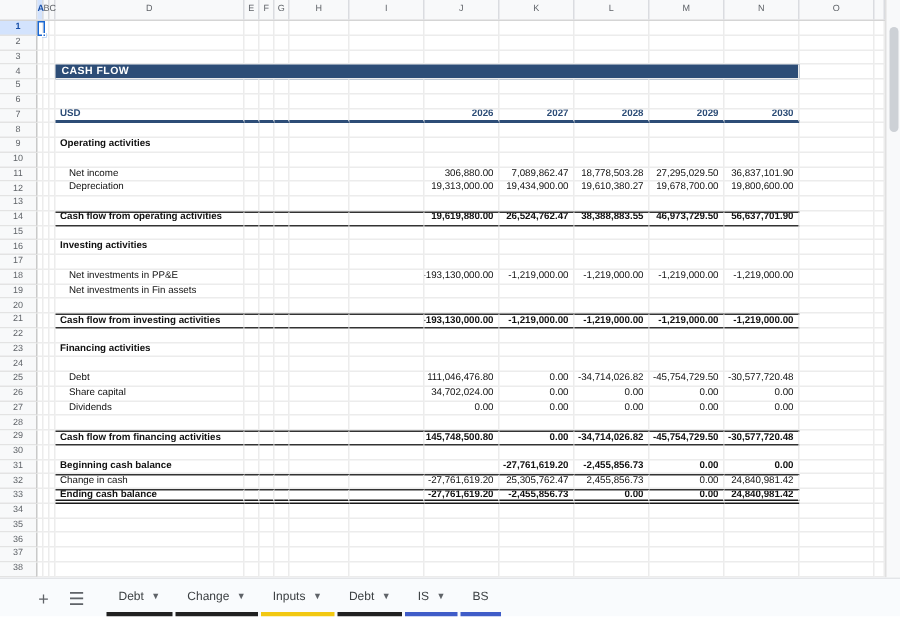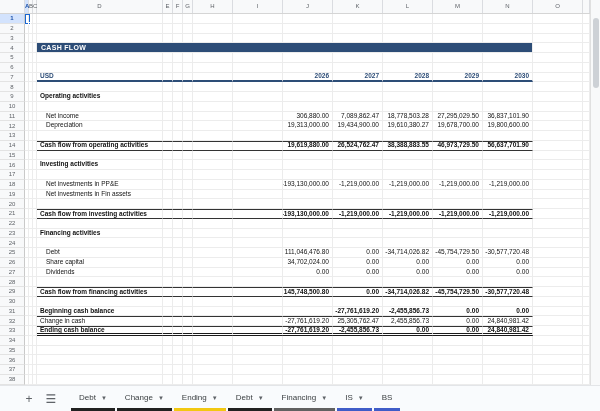--- a/index.html
+++ b/index.html
@@ -814,33 +814,28 @@
           <span>Debt</span>
           <span class="arrow">▼</span>
           <div class="ustripe" style="background: rgb(33, 33, 33);"></div>
         </div>
         <div class="tab">
           <span>Change</span>
           <span class="arrow">▼</span>
           <div class="ustripe" style="background: rgb(33, 33, 33);"></div>
         </div>
         <div class="tab">
-          <span>Ending</span>
+          <span>Inputs</span>
           <span class="arrow">▼</span>
           <div class="ustripe" style="background: rgb(242, 200, 17);"></div>
         </div>
         <div class="tab">
           <span>Debt</span>
           <span class="arrow">▼</span>
           <div class="ustripe" style="background: rgb(33, 33, 33);"></div>
-        </div>
-        <div class="tab">
-          <span>Financing</span>
-          <span class="arrow">▼</span>
-          <div class="ustripe" style="background: rgb(97, 97, 97);"></div>
         </div>
         <div class="tab">
           <span>IS</span>
           <span class="arrow">▼</span>
           <div class="ustripe" style="background: rgb(63, 92, 200);"></div>
         </div>
         <div class="tab">
           <span>BS</span>
           <div class="ustripe" style="background: rgb(63, 92, 200);"></div>
         </div>

